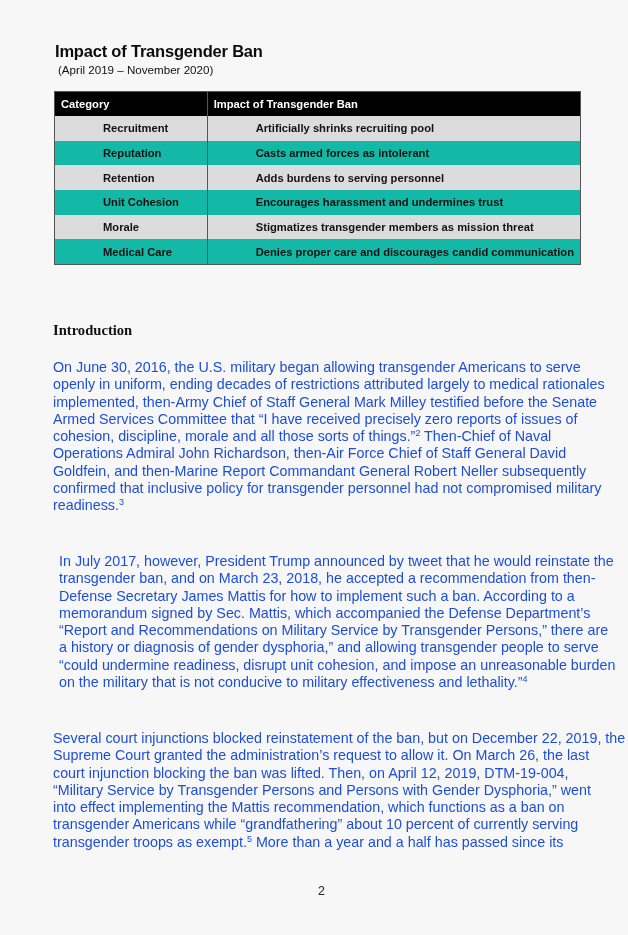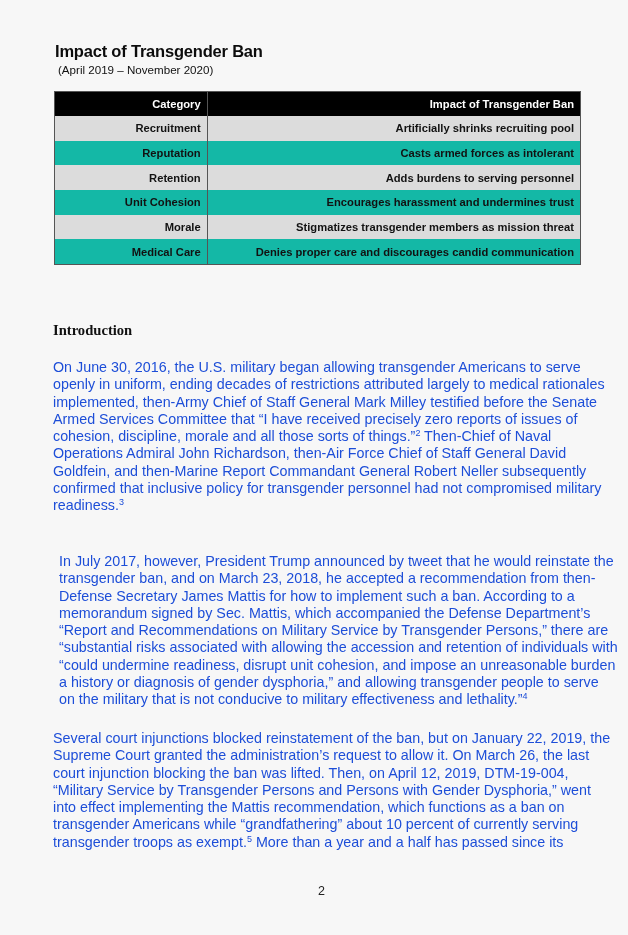--- a/index.html
+++ b/index.html
@@ -45,21 +45,21 @@
       left: 54px;
       top: 91px;
       width: 527px;
       border-collapse: collapse;
       font-family: "Liberation Sans", sans-serif;
       font-weight: bold;
       font-size: 11.2px;
       border: 1.5px solid #555;
     }
     table.impact th, table.impact td {
-      text-align: right;
+      text-align: left;
       padding: 0 6px;
       height: 24.7px;
       white-space: nowrap;
     }
     table.impact th {
       background: #000;
       color: #fff;
       height: 24px;
     }
     table.impact th.c1, table.impact td.c1 {
@@ -162,27 +162,26 @@
       <span class="line">Goldfein, and then-Marine Report Commandant General Robert Neller subsequently</span>
       <span class="line">confirmed that inclusive policy for transgender personnel had not compromised military</span>
       <span class="line">readiness.<sup>3</sup></span>
     </p>
   <p class="para" id="p2">
       <span class="line">In July 2017, however, President Trump announced by tweet that he would reinstate the</span>
       <span class="line">transgender ban, and on March 23, 2018, he accepted a recommendation from then-</span>
       <span class="line">Defense Secretary James Mattis for how to implement such a ban. According to a</span>
       <span class="line">memorandum signed by Sec. Mattis, which accompanied the Defense Department’s</span>
       <span class="line">“Report and Recommendations on Military Service by Transgender Persons,” there are</span>
-      <span class="line">“substantial risks associated with allowing the accession and retention of individuals with</span>
+      <span class="line">a history or diagnosis of gender dysphoria,” and allowing transgender people to serve</span>
       <span class="line">“could undermine readiness, disrupt unit cohesion, and impose an unreasonable burden</span>
-      <span class="line">a history or diagnosis of gender dysphoria,” and allowing transgender people to serve</span>
       <span class="line">on the military that is not conducive to military effectiveness and lethality.”<sup>4</sup></span>
     </p>
   <p class="para" id="p3">
-      <span class="line">Several court injunctions blocked reinstatement of the ban, but on January 22, 2019, the</span>
+      <span class="line">Several court injunctions blocked reinstatement of the ban, but on December 22, 2019, the</span>
       <span class="line">Supreme Court granted the administration’s request to allow it. On March 26, the last</span>
       <span class="line">court injunction blocking the ban was lifted. Then, on April 12, 2019, DTM-19-004,</span>
       <span class="line">“Military Service by Transgender Persons and Persons with Gender Dysphoria,” went</span>
       <span class="line">into effect implementing the Mattis recommendation, which functions as a ban on</span>
       <span class="line">transgender Americans while “grandfathering” about 10 percent of currently serving</span>
       <span class="line">transgender troops as exempt.<sup>5</sup> More than a year and a half has passed since its</span>
     </p>
 
   <p class="page-number">2</p>
 </div>

